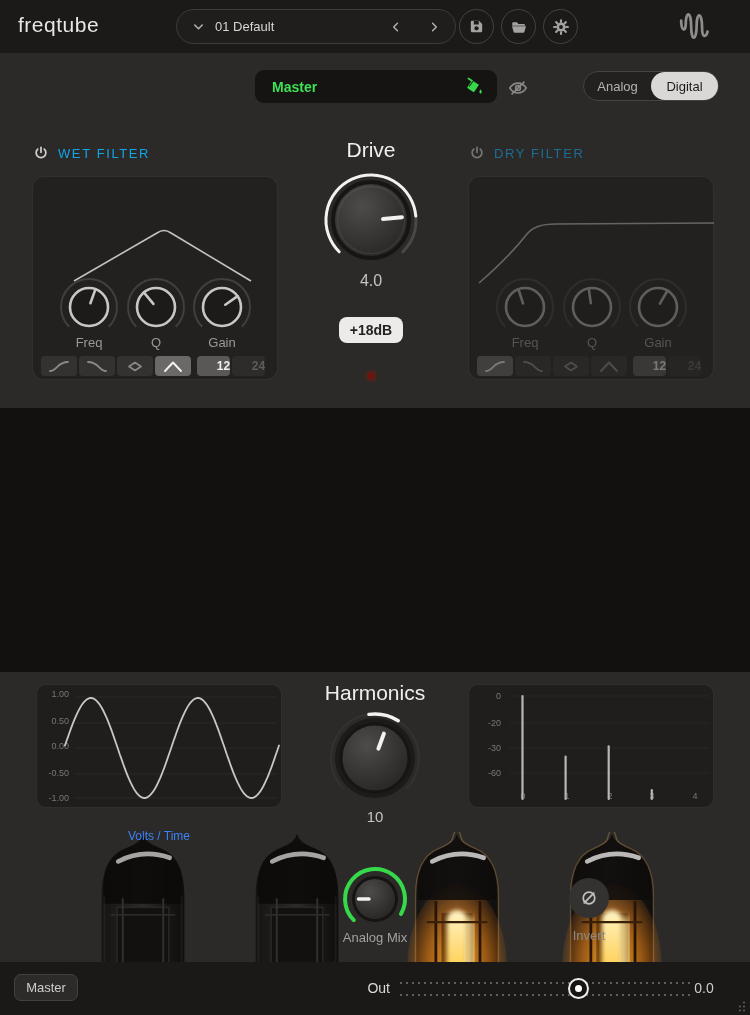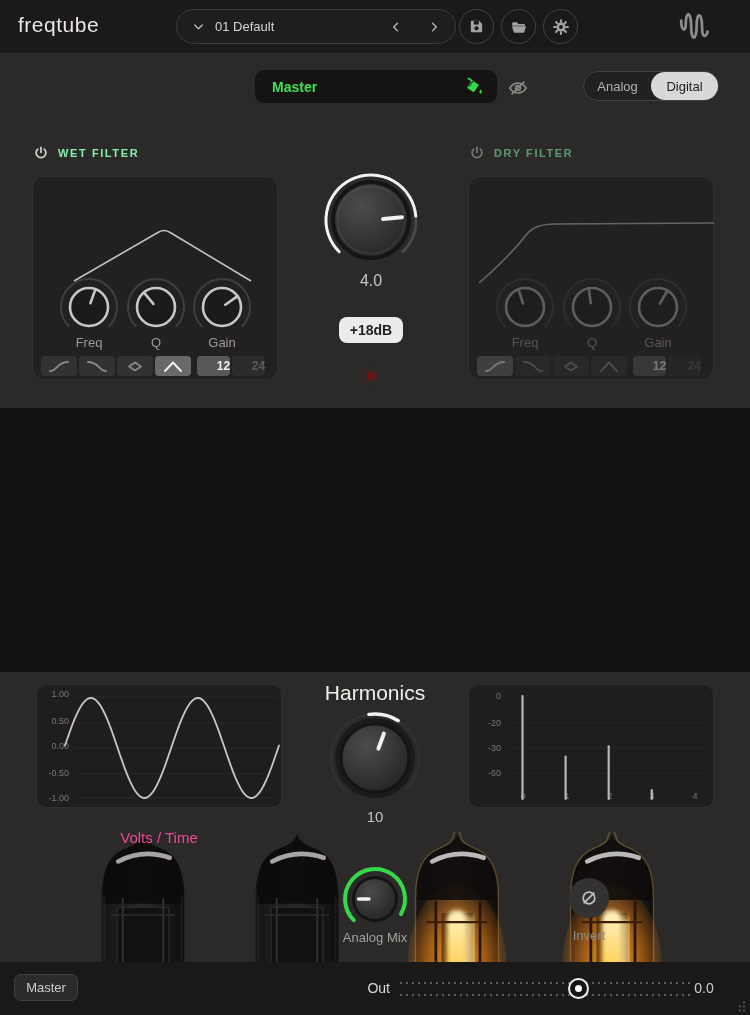--- a/index.html
+++ b/index.html
@@ -26,21 +26,21 @@
   .bucket { margin-left:auto; }
   .eye { position:absolute; left:506px; top:77px; }
   .seg { position:absolute; left:583px; top:71px; width:136px; height:30px; border-radius:15px;
     border:1px solid #454341; background:#222120; display:flex; }
   .seg button { flex:1; border:0; background:transparent; border-radius:15px; font-size:13px;
     color:#b5b3b1; font-family:inherit; }
   .seg button.active { background:#d9d8d6; color:#1c1b1a; }
 
   
   .sec-head { position:absolute; display:flex; align-items:center; gap:9px; }
-  .sec-title { font-size:11px; font-weight:700; letter-spacing:1.6px; color:#86efac; }
+  .sec-title { font-size:13px; font-weight:400; letter-spacing:1.6px; color:#0ea5e9; }
   .panel { position:absolute; top:176px; width:246px; height:204px; background:#232120;
     border:1px solid rgba(255,255,255,.07); border-radius:12px; }
   .panel.dim > * { opacity:.42; }
   .knob-s { position:absolute; top:98px; width:64px; height:64px; }
   .k-label { position:absolute; top:158px; width:64px; text-align:center; font-size:13px; color:#9b9997; }
   .fbtn { position:absolute; top:179px; width:36px; height:20px; border-radius:4px; background:#343231;
     display:flex; align-items:center; justify-content:center; }
   .fbtn.sel { background:#6b6967; }
   .sbtn { position:absolute; top:179px; width:33px; height:20px; border-radius:4px; background:#2e2c2b;
     font-size:12px; font-weight:700; color:#5e5c5a; display:flex; align-items:center; justify-content:center;padding-left:20px; }
@@ -59,21 +59,21 @@
   .tube-base { position:absolute; top:592px; width:96px; height:62px; border-radius:6px;
     background:linear-gradient(#403e3c,#232120); }
   .tube-base.litb { background:linear-gradient(#4a4442,#252220); }
   .tube-svg { position:absolute; top:424px; width:160px; height:230px; }
 
   
   .scope { position:absolute; top:684px; width:246px; height:124px; background:#201e1d;
     border:1px solid rgba(255,255,255,.08); border-radius:10px; }
   .ytick { position:absolute; width:26px; text-align:right; font-size:9px; color:#79777五5; color:#797775; }
   .xtick { position:absolute; top:106px; width:20px; text-align:center; font-size:9px; color:#797775; }
-  .caption { position:absolute; top:829px; width:246px; text-align:center; font-size:15px; color:#ec4899; }
+  .caption { position:absolute; top:829px; width:246px; text-align:center; font-size:12px; color:#3b82f6; }
 
   
   .mix-label { position:absolute; width:160px; text-align:center; font-size:13px; color:#a3a19f; }
   .invert-btn { position:absolute; left:569px; top:878px; width:40px; height:40px; border-radius:50%;
     background:#343231; border:0; display:flex; align-items:center; justify-content:center; }
 
   
   .footer { position:absolute; left:0; top:962px; width:750px; height:53px; background:#1a1918; }
   .bypass { position:absolute; left:14px; top:12px; width:64px; height:27px; border-radius:7px;
     background:#2c2b2a; border:1px solid #424140; color:#cfcdcb; font-size:13px; font-family:inherit; }
@@ -280,20 +280,21 @@
       </div>
     <div class="fbtn sel" style="left:122px;">
       <svg width="22" height="13" viewBox="0 0 22 13">
         <path d="M3 11 L11 2.5 L19 11" stroke="#f4f2f0" stroke-width="1.9" fill="none" stroke-linecap="round" stroke-linejoin="round"></path>
         </svg>
       </div>
     <div class="sbtn sel" style="left:164px;">12</div>
     <div class="sbtn" style="left:199px;">24</div>
   </div>
 
+  <div class="big-title" style="left:291px; top:138px;">Drive</div>
   <svg class="abs" style="left:301px; top:150px;" width="140" height="140" viewBox="0 0 140 140">
     <path d="M114.8 66.1 A45 45 0 0 1 101.8 101.8" stroke="#4a4846" stroke-width="3" fill="none" stroke-linecap="round"></path>
     <path d="M38.2 101.8 A45 45 0 1 1 114.8 66.1" stroke="#f4f2f0" stroke-width="3" fill="none" stroke-linecap="round"></path>
     <circle cx="70" cy="70" r="38" fill="url(#gKnob)" stroke="#161514" stroke-width="4"></circle>
     <circle cx="70" cy="70" r="33.5" fill="none" stroke="rgba(255,255,255,.07)" stroke-width="1.4"></circle>
     <line x1="82" y1="69" x2="100.9" y2="67.3" stroke="#f4f2f0" stroke-width="4" stroke-linecap="round"></line>
   </svg>
   <div class="knob-val" style="left:291px; top:272px;">4.0</div>
   <button class="boost">+18dB</button>
   <div class="led"></div>

